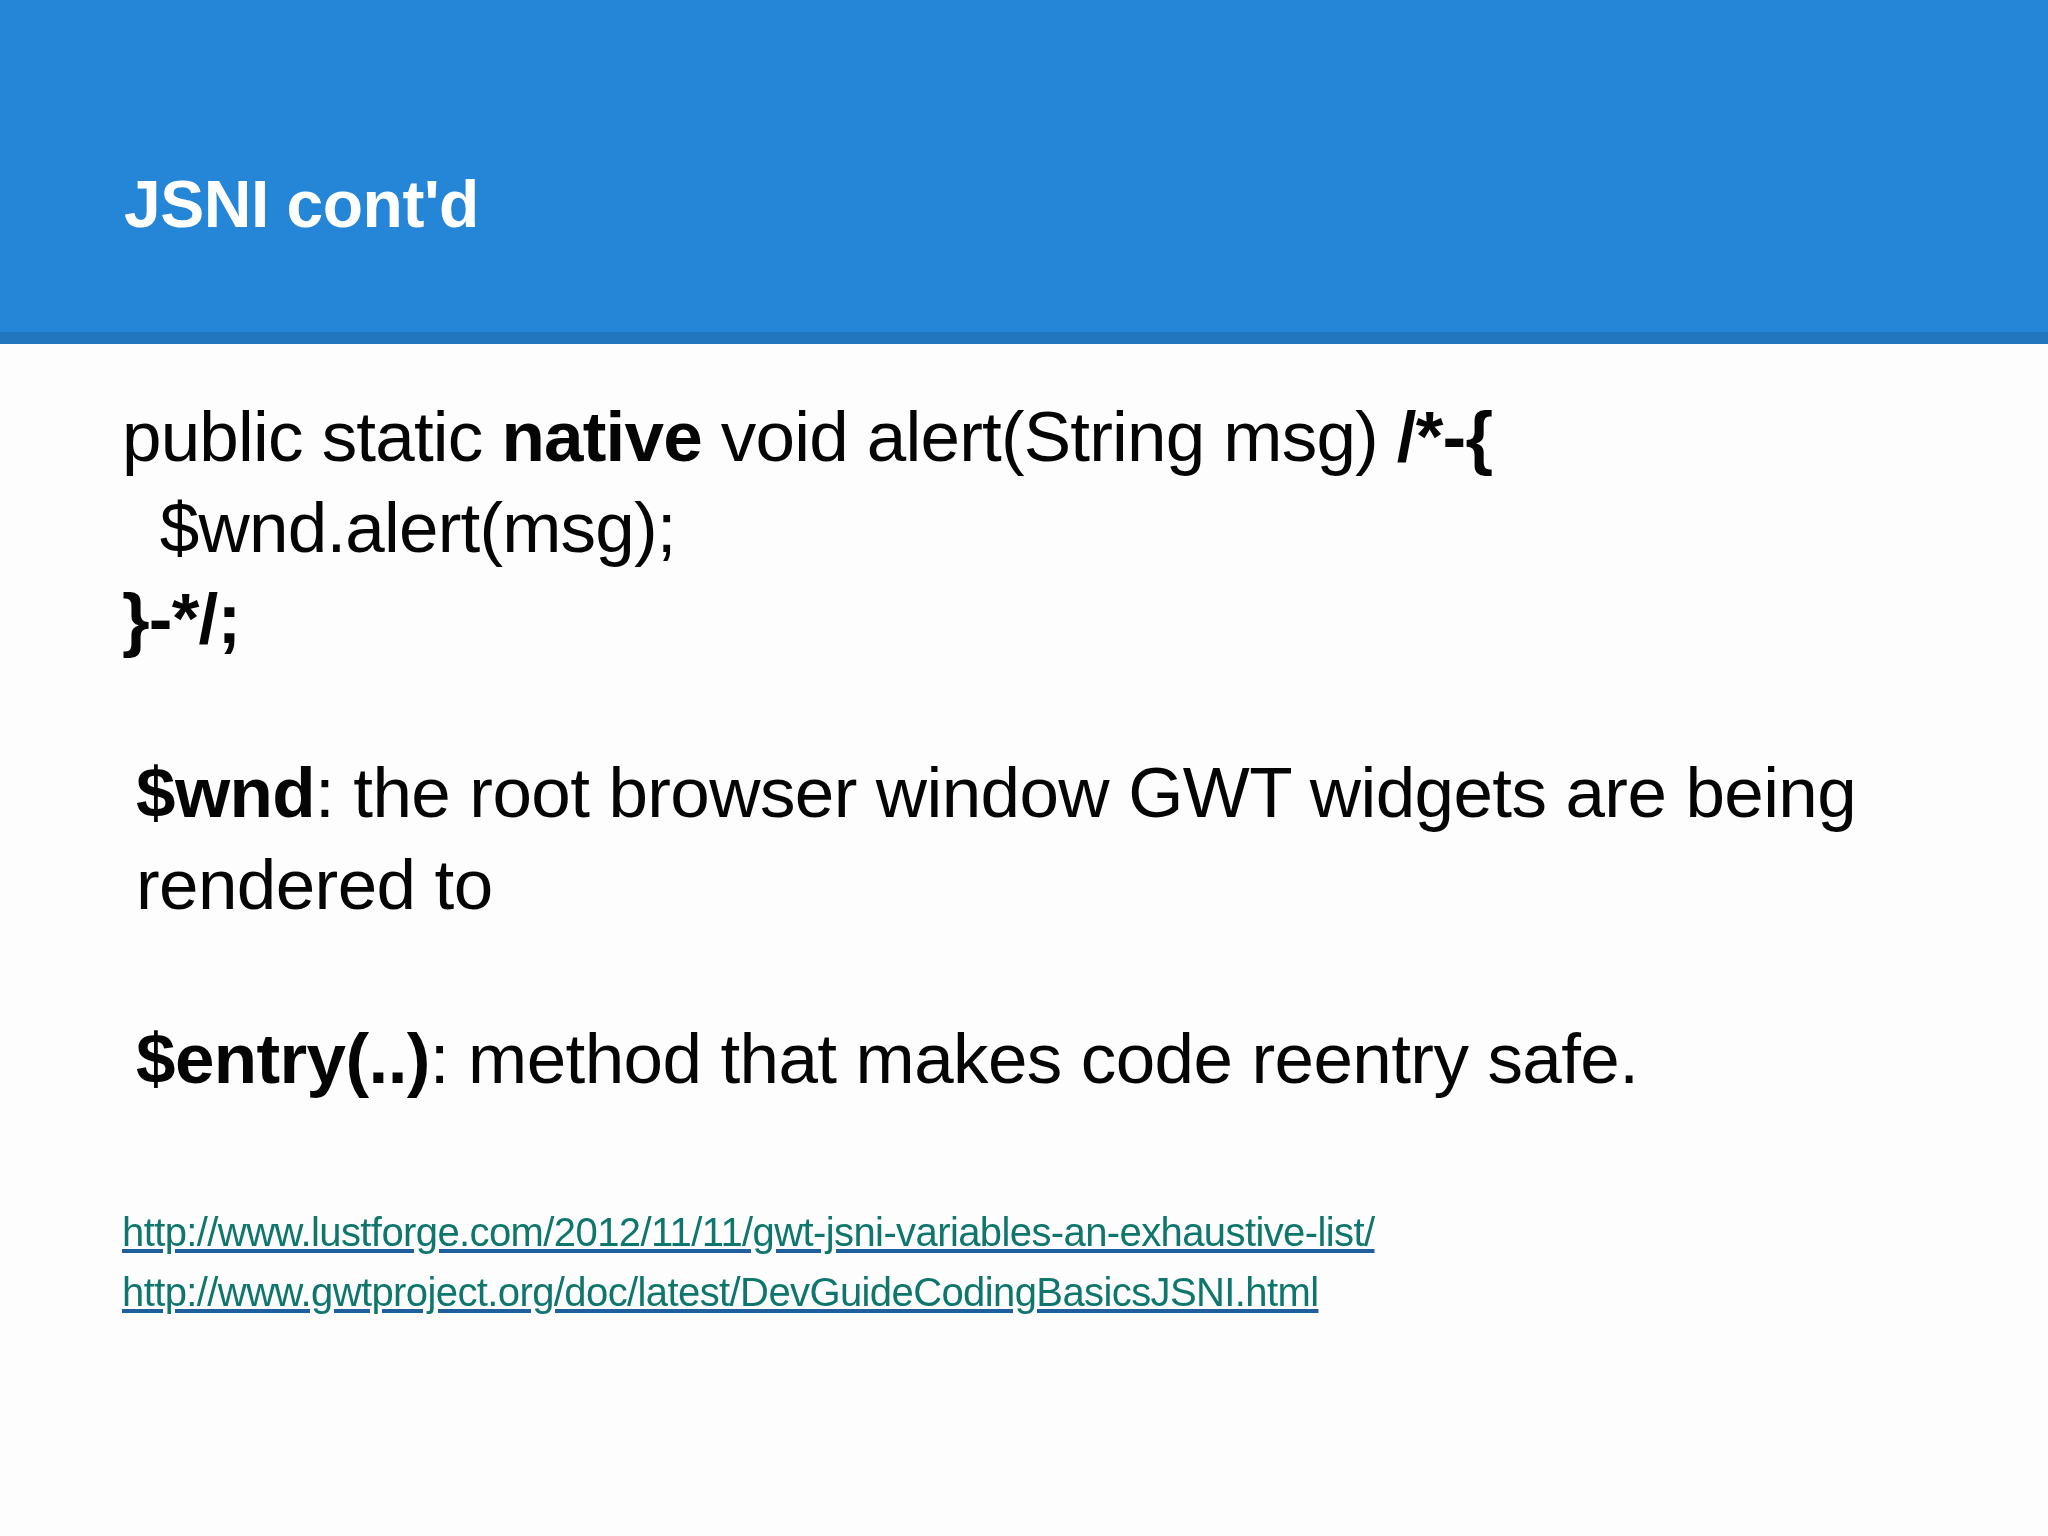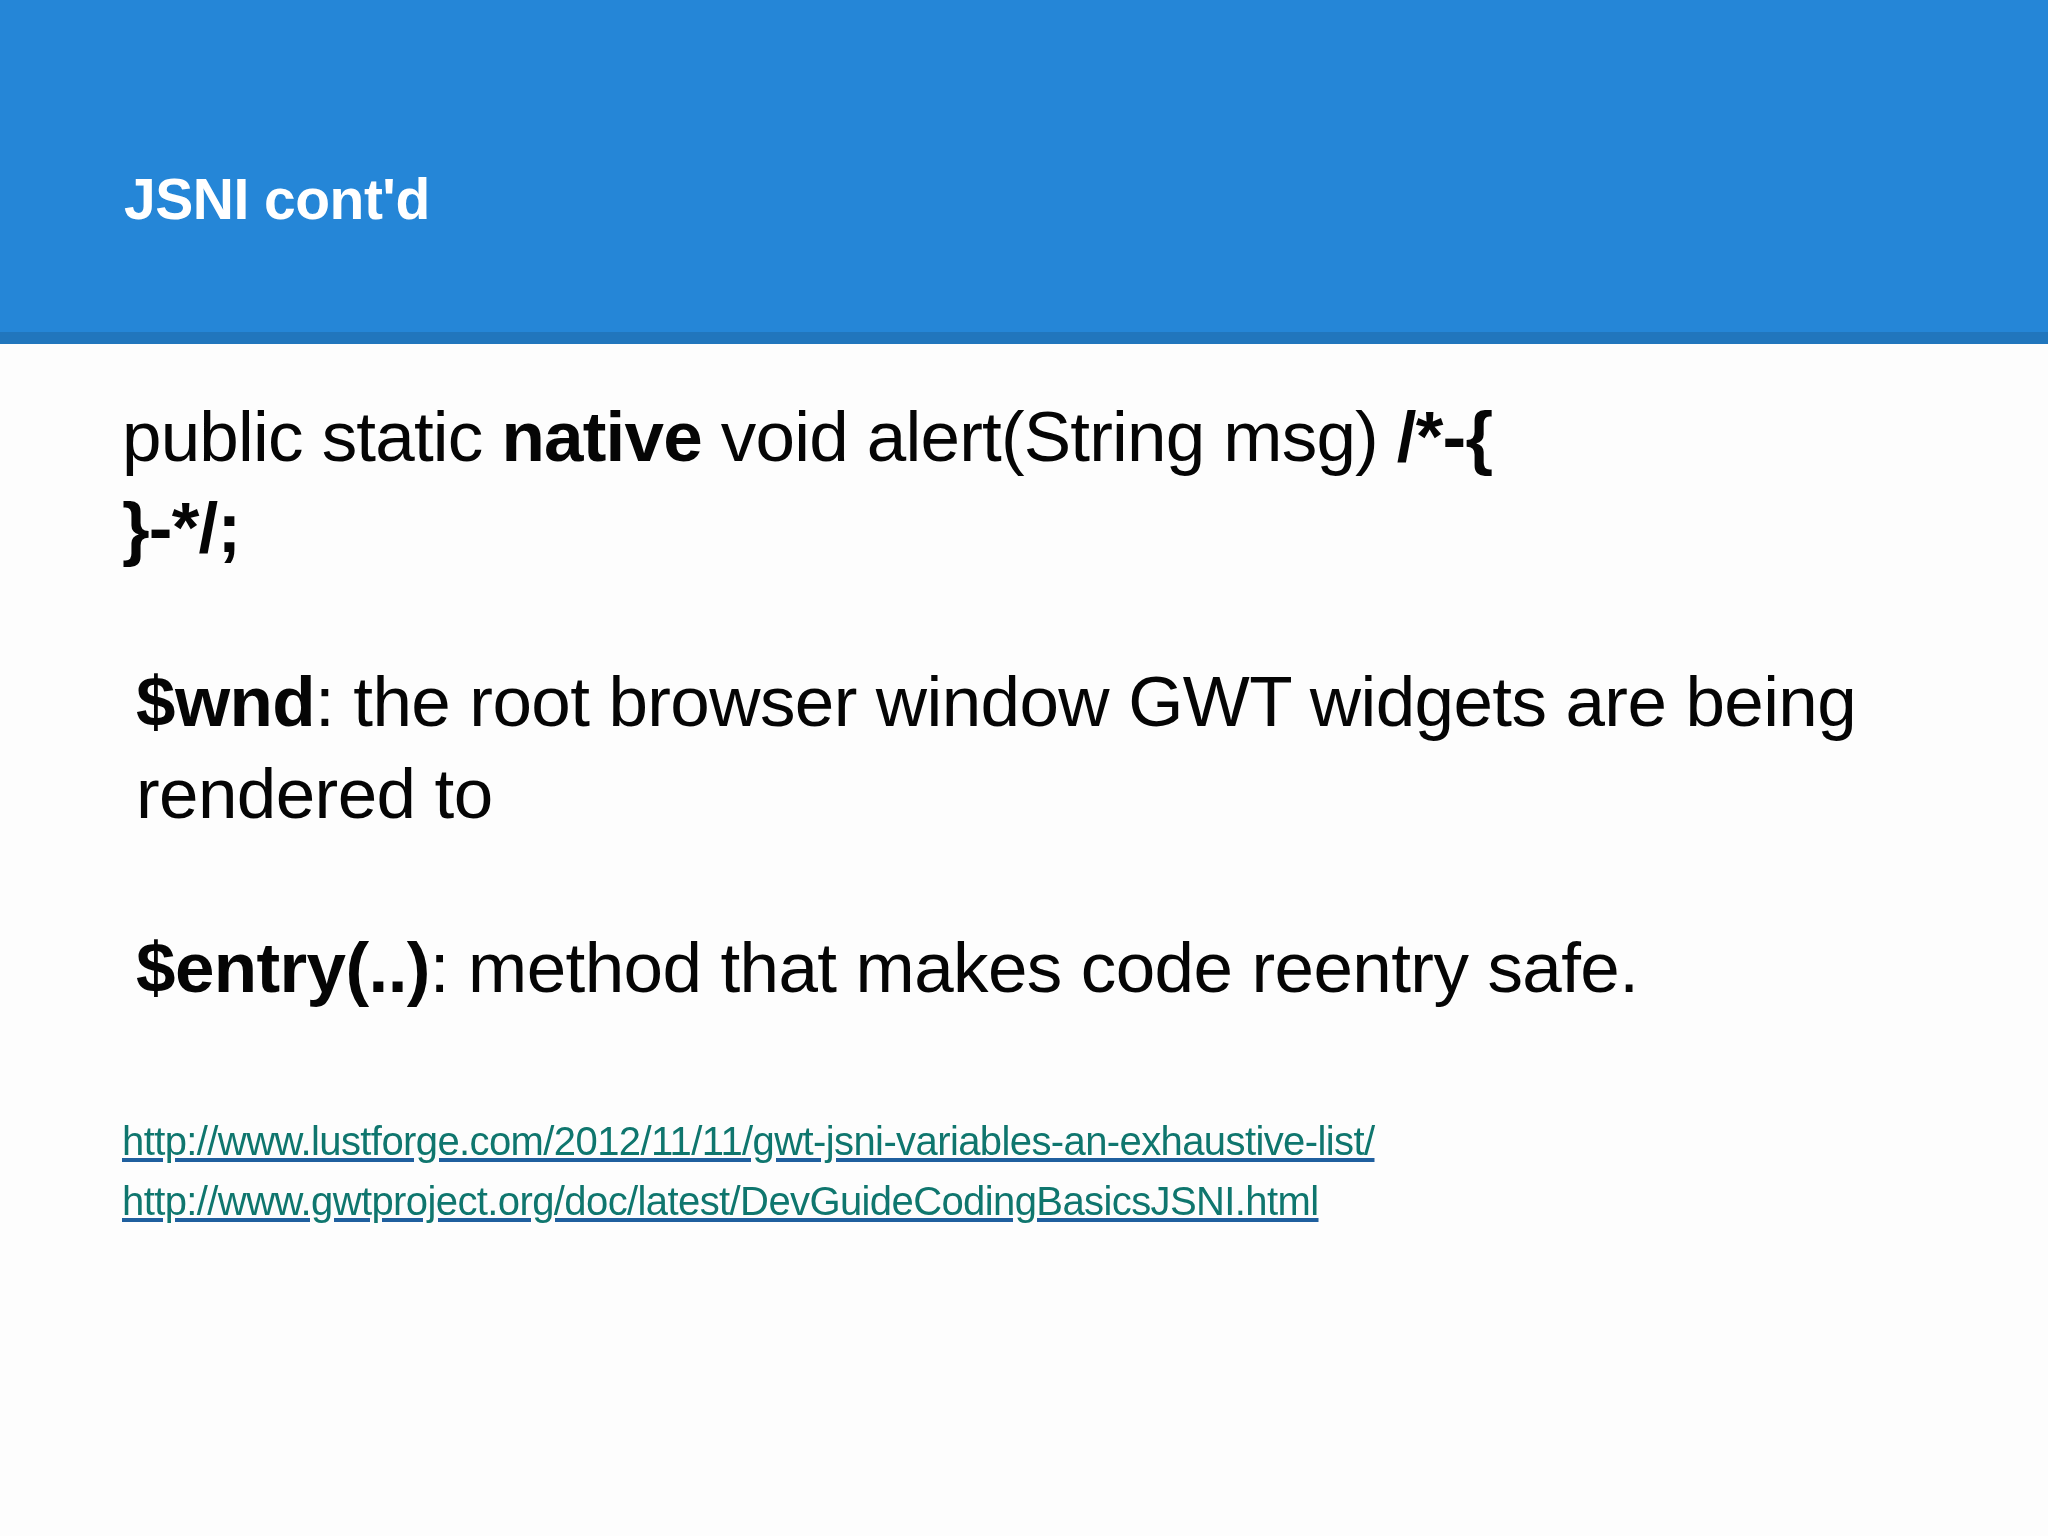--- a/index.html
+++ b/index.html
@@ -37,21 +37,21 @@
     top: 332px;
     width: 2048px;
     height: 12px;
     background: #2176BD;
   }
   .slide-title {
     position: absolute;
     left: 124px;
     top: 170px;
     margin: 0;
-    font-size: 57px;
+    font-size: 66px;
     line-height: 1.05;
     font-weight: bold;
     color: #ffffff;
     letter-spacing: -0.5px;
     white-space: nowrap;
   }
 
   
   .slide-body {
     position: absolute;
@@ -116,20 +116,21 @@
 
   <div class="slide-header">
     <h1 class="slide-title">JSNI cont'd</h1>
   </div>
   <div class="slide-header-underline"></div>
 
   <div class="slide-body">
 
     <div class="code-block">
       <div class="code-line"><span>public static </span><span class="bold">native</span><span> void alert(String msg) </span><span class="bold">/*-{</span></div>
+      <div class="code-line">  $wnd.alert(msg);</div>
       <div class="code-line"><span class="bold">}-*/;</span></div>
     </div>
 
     <p class="para para-1"><span class="bold">$wnd</span><span>: the root browser window GWT widgets are being rendered to</span></p>
 
     <p class="para para-2"><span class="bold">$entry(..)</span><span>: method that makes code reentry safe.</span></p>
 
     <div class="links">
       <span class="link">http://www.lustforge.com/2012/11/11/gwt-jsni-variables-an-exhaustive-list/</span>
       <span class="link">http://www.gwtproject.org/doc/latest/DevGuideCodingBasicsJSNI.html</span>

